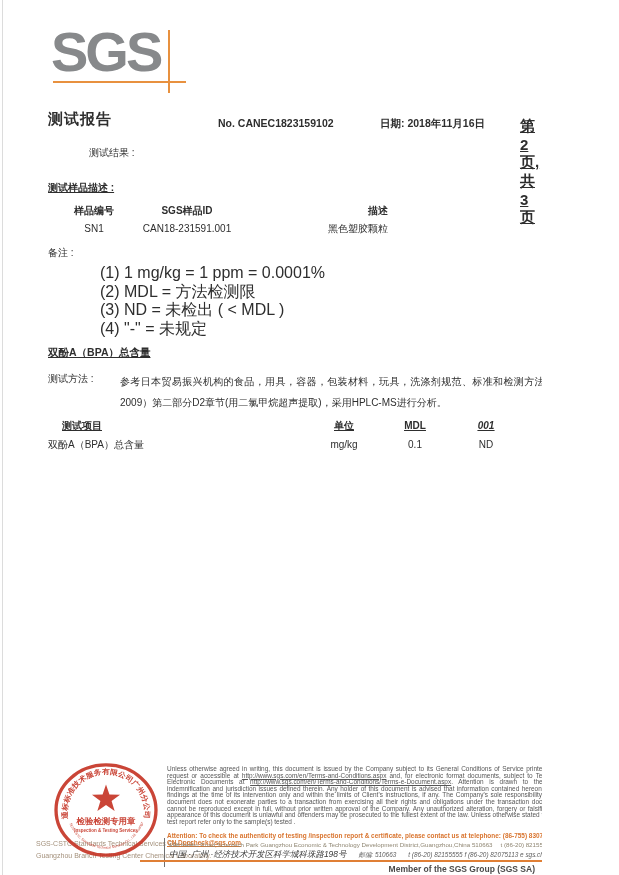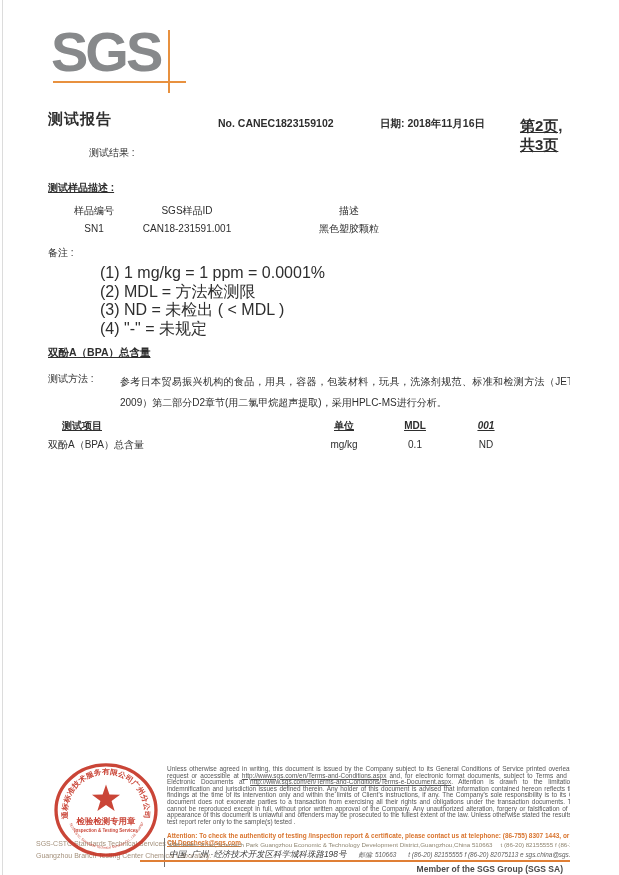--- a/index.html
+++ b/index.html
@@ -1,20 +1,19 @@
 <!DOCTYPE html>
 <html><head>
 <meta charset="utf-8">
 <style>
   html,body { margin:0; padding:0; background:#ffffff; }
   .page {
     position:relative; width:542px; height:875px; background:#ffffff;
     font-family:"Liberation Sans","DejaVu Sans",sans-serif; color:#2e2e2e;
     overflow:hidden;
-    padding-left:28px;
   }
   .edge-line { position:absolute; left:2px; top:0; width:1px; height:875px; background:#dcdcdc; }
 
   
   .logo-text {
     position:absolute; left:51px; top:26px;
     font-size:56px; font-weight:bold; color:#87898b; letter-spacing:-3px; line-height:52px;
   }
   .logo-vline { position:absolute; left:168px; top:30px; width:2px; height:63px; background:#e8913f; }
   .logo-hline { position:absolute; left:53px; top:81px; width:133px; height:2px; background:#e8913f; }
@@ -27,22 +26,22 @@
   .hdr-page { left:520px; font-size:15px; top:117px;text-decoration:underline; }
   .lbl { position:absolute; left:48px; font-size:10px; }
 
   .results-label { top:146px;margin-left:41px; }
   .sampledesc-label { top:181px; font-weight:bold; text-decoration:underline; }
 
   .sample-table { position:absolute; left:58px; top:202px; width:330px; font-size:10px; }
   .sample-row { display:grid; grid-template-columns:72px 106px auto; column-gap:4px; line-height:18px; }
   .sample-row .c1 { text-align:center; }
   .sample-row .c2 { text-align:center; }
-  .sample-row .c3 { text-align:center; padding-left:66px; white-space:nowrap; }
-  .sample-row.head { font-weight:normal; }
+  .sample-row .c3 { text-align:right; padding-left:66px; white-space:nowrap; }
+  .sample-row.head { font-weight:bold; }
 
   .notes-label { top:246px; }
   .notes { position:absolute; left:84px; top:264px; font-size:16px; line-height:18.5px;margin-left:16px; }
 
   .bpa-title { position:absolute; left:48px; top:346px; font-size:10.5px; font-weight:bold; text-decoration:underline; }
 
   .method-label { top:372px; }
   .method-text { position:absolute; left:120px; top:371px; width:468px; font-size:10px; line-height:21px; text-align:justify; }
 
   .result-table { position:absolute; left:48px; top:416px; width:470px; font-size:10px; }

